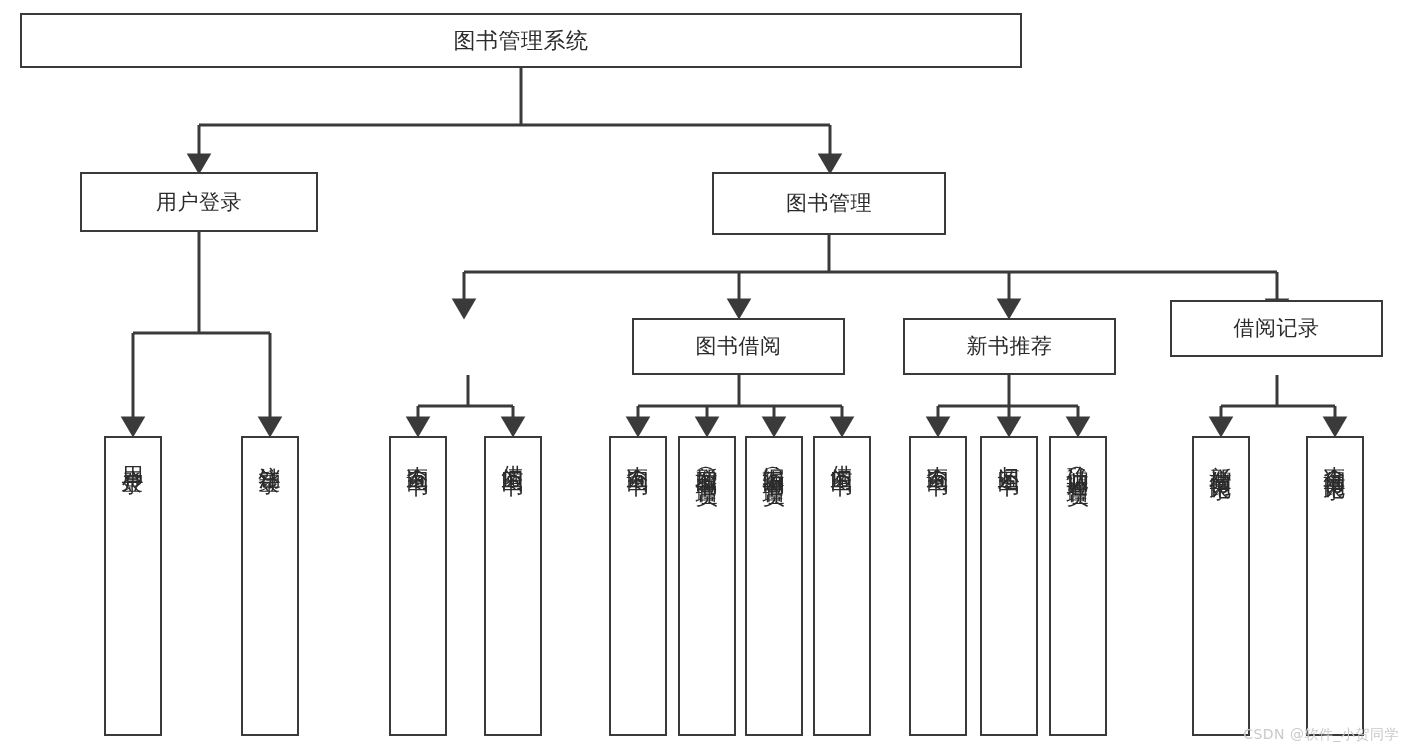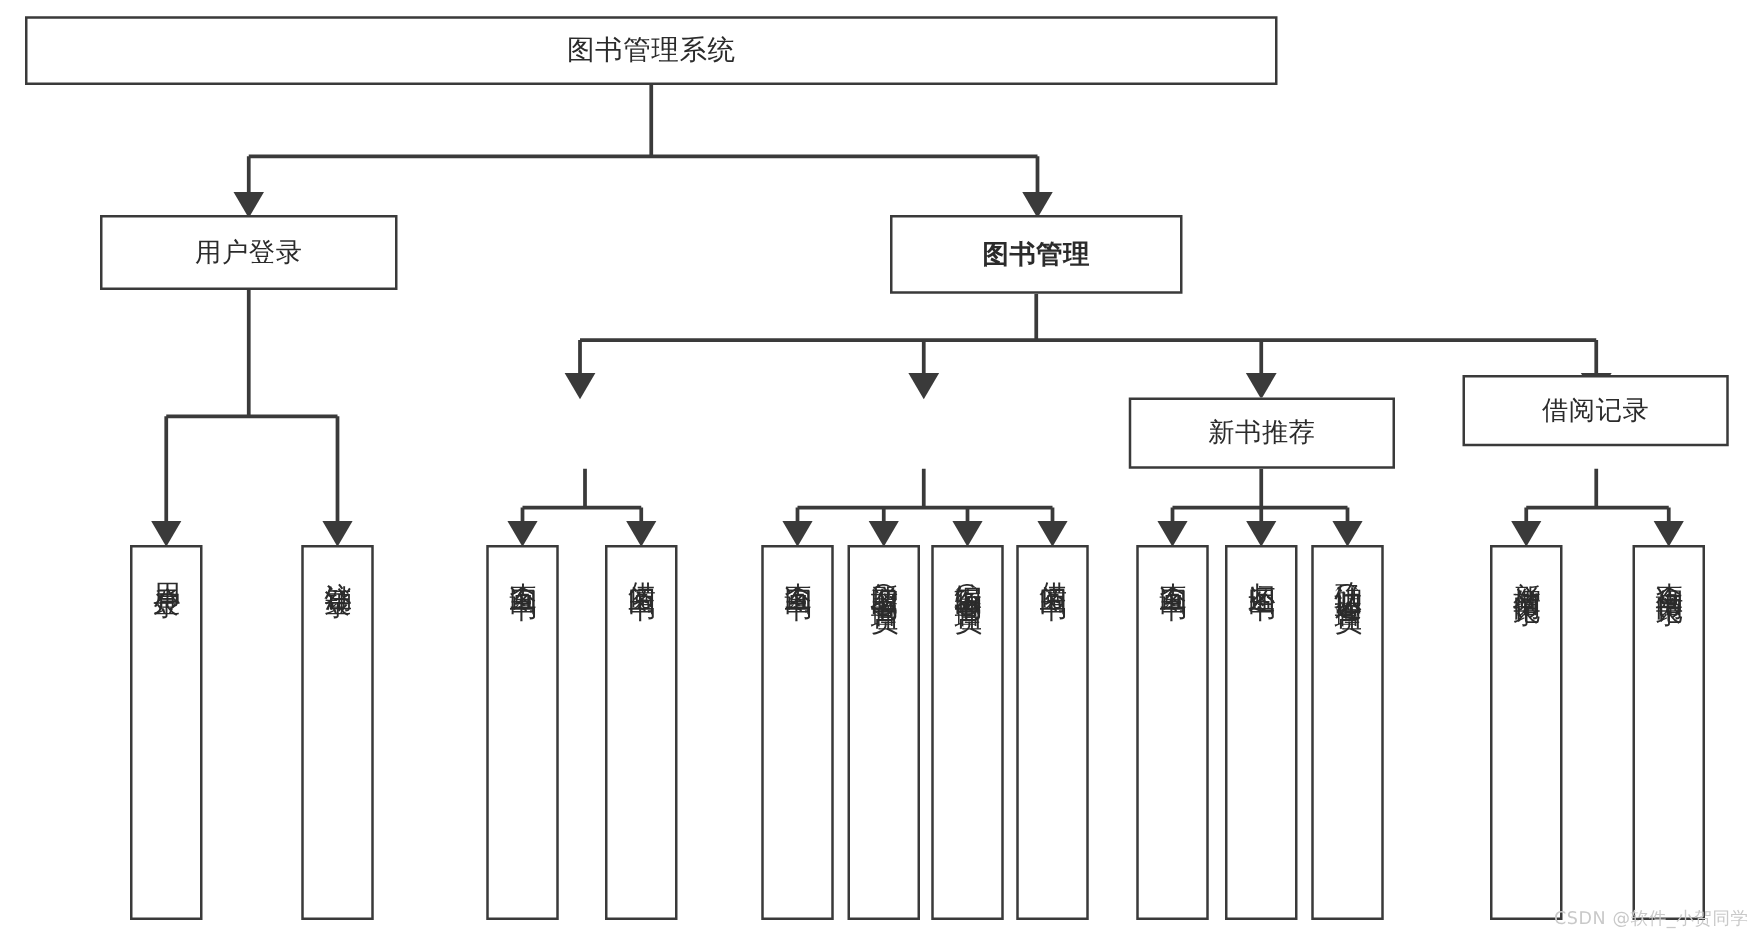--- a/index.html
+++ b/index.html
@@ -132,24 +132,27 @@
     </g>
   </svg>
 
   <div class="node horiz root" style="left:20px; top:13px; width:1002px; height:55px;">
     <span class="label">图书管理系统</span>
   </div>
 
   <div class="node horiz" style="left:80px; top:172px; width:238px; height:60px;">
     <span class="label">用户登录</span>
   </div>
-  <div class="node horiz" style="left:712px; top:172px; width:234px; height:63px;font-weight:bold;">
+  <div class="node horiz" style="left:712px; top:172px; width:234px; height:63px;">
     <span class="label">图书管理</span>
   </div>
 
+  <div class="node horiz" style="left:632px; top:318px; width:213px; height:57px;">
+    <span class="label">图书借阅</span>
+  </div>
   <div class="node horiz" style="left:903px; top:318px; width:213px; height:57px;">
     <span class="label">新书推荐</span>
   </div>
   <div class="node horiz" style="left:1170px; top:300px; width:213px; height:57px;">
     <span class="label">借阅记录</span>
   </div>
 
   <div class="node vert" style="left:104px; top:436px; width:58px; height:300px;">
     <span class="label">用户登录</span>
   </div>

